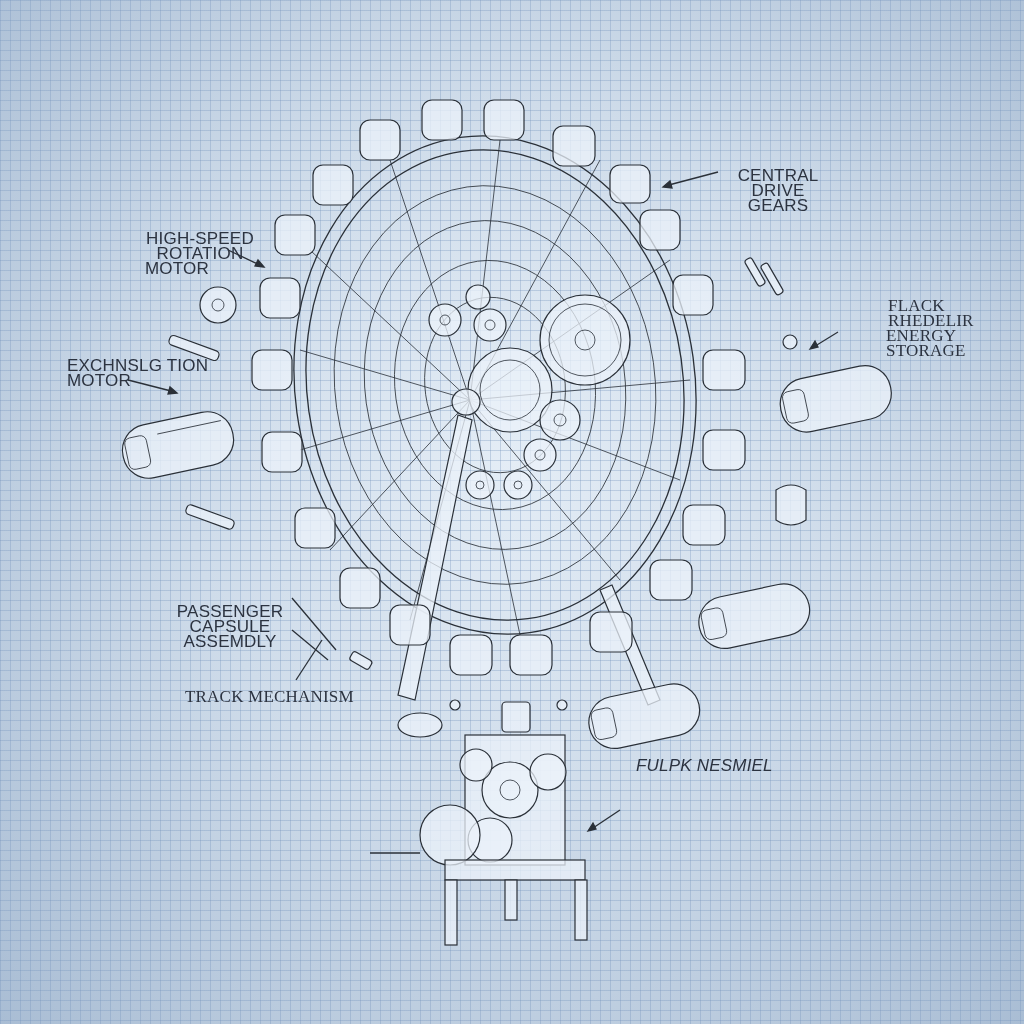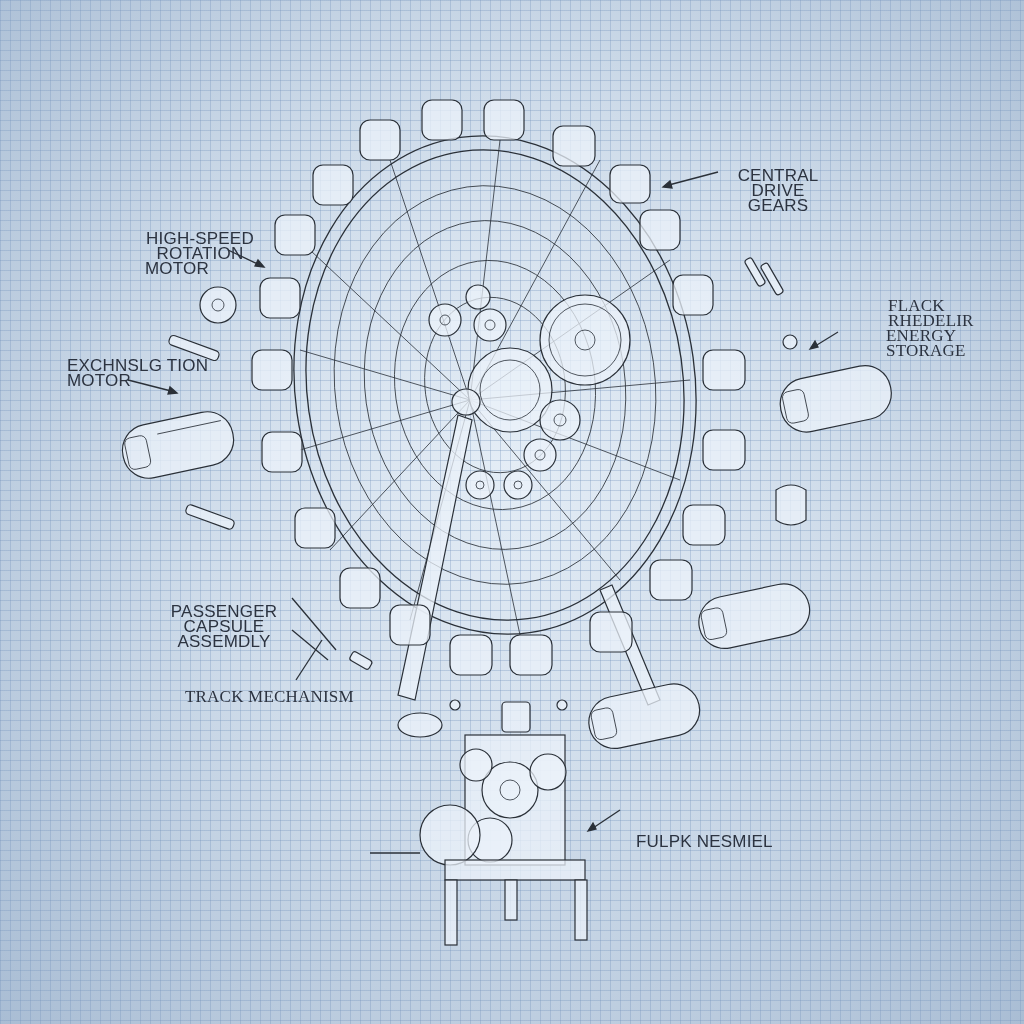--- a/index.html
+++ b/index.html
@@ -183,24 +183,24 @@
   <span>MOTOR</span>
 </div>
 <div class="label" style="left:728px; top:168px; width:100px;">
   <span>CENTRAL DRIVE</span>
   <span>GEARS</span>
 </div>
 <div class="label" style="left:888px; top:298px; text-align:left;font-family:Liberation Serif, serif;">
   <span>FLACK RHEDELIR</span>
   <span style="margin-left:-2px;">ENERGY STORAGE</span>
 </div>
-<div class="label" style="left:159px; top:604px; width:130px;">
+<div class="label" style="left:165px; top:604px; width:130px;">
   <span>PASSENGER CAPSULE</span>
   <span>ASSEMDLY</span>
 </div>
 <div class="label" style="left:185px; top:689px;font-family:Liberation Serif, serif;">
   <span>TRACK MECHANISM</span>
 </div>
-<div class="label" style="left:636px; top:834px;">
+<div class="label" style="left:636px; top:758px;font-style:italic;">
   <span>FULPK NESMIEL</span>
 </div>
 
 </div>
 
 </body></html>

